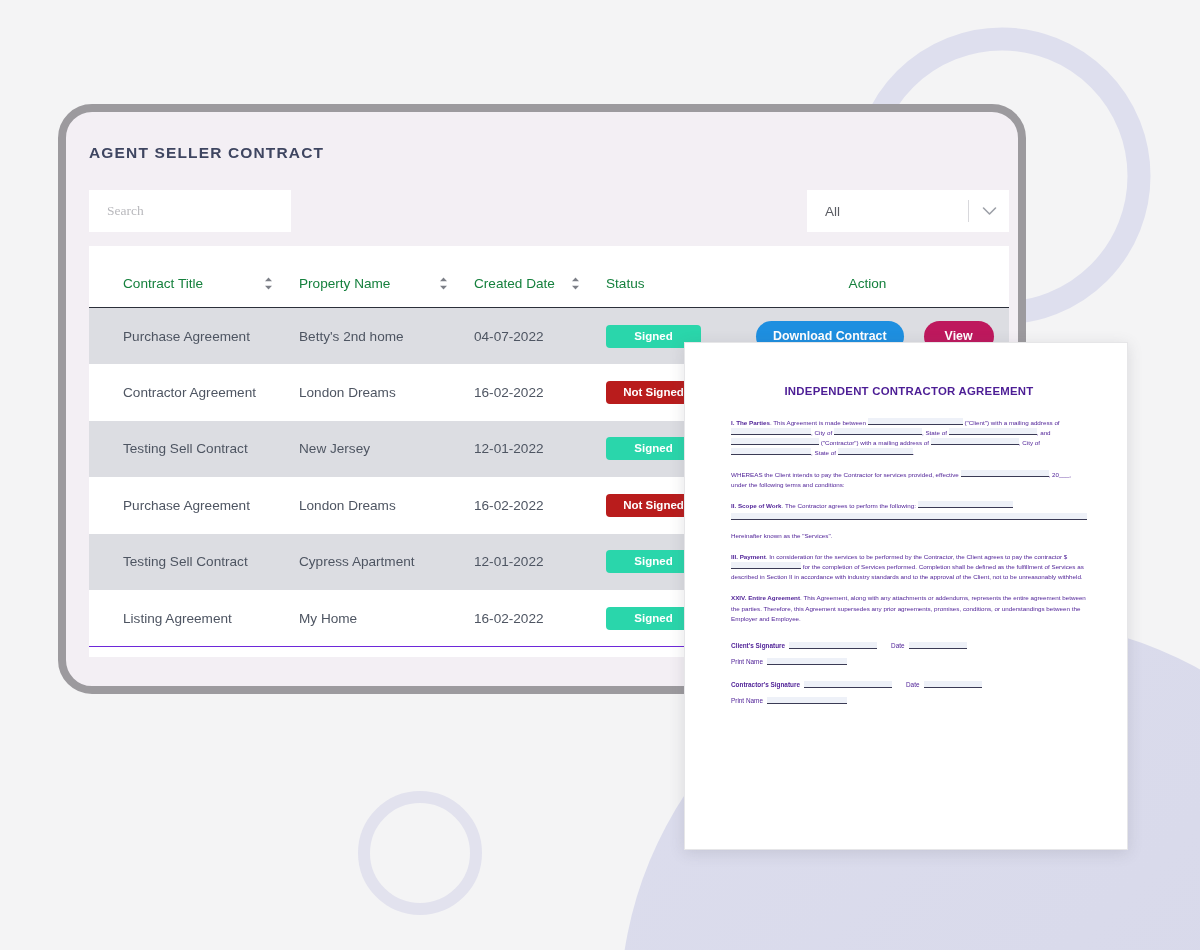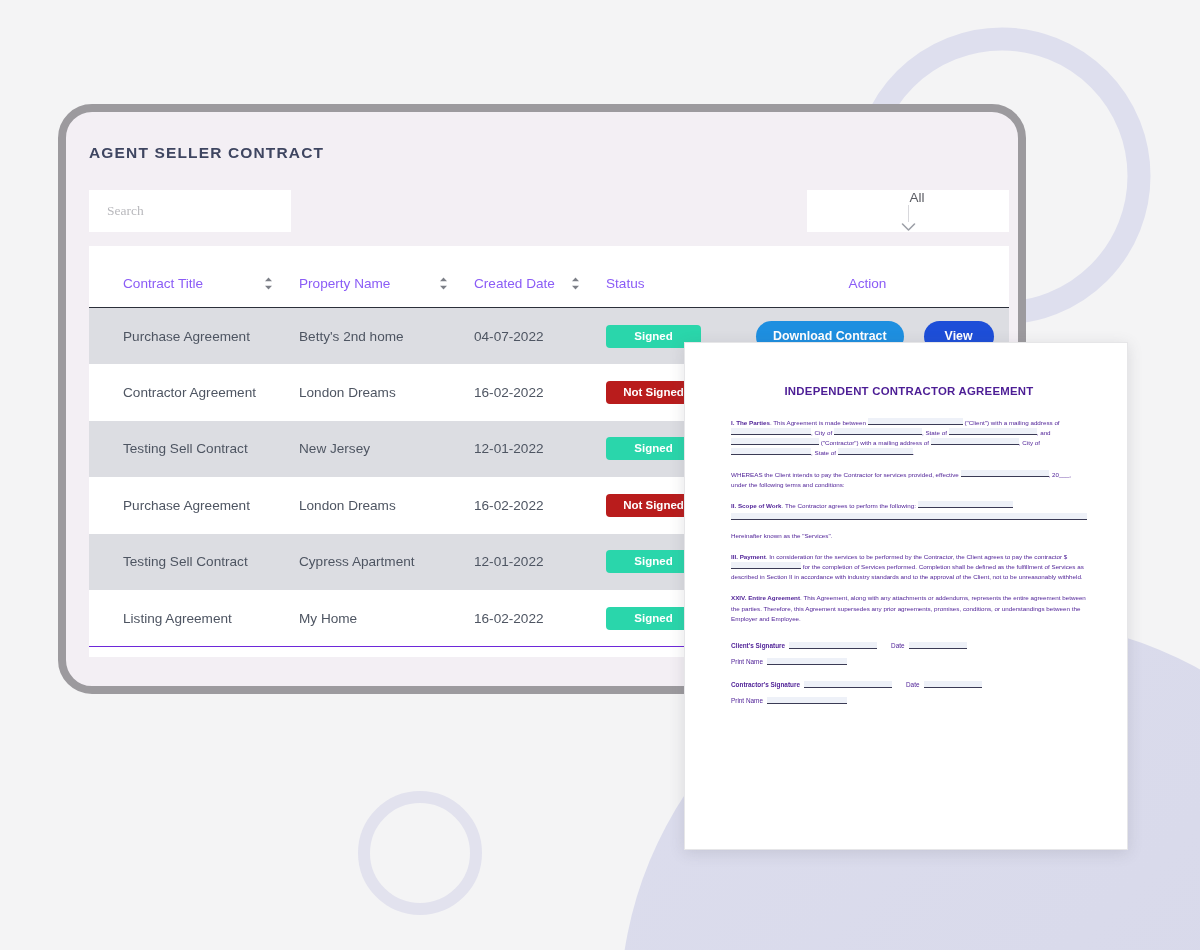--- a/index.html
+++ b/index.html
@@ -78,21 +78,20 @@
 
   #filter-select {
     position: absolute;
     right: 0;
     top: 0;
     width: 202px;
     height: 42px;
     background: #ffffff;
     display: flex;
     align-items: center;
-    flex-direction: column;
   }
   #filter-value {
     flex: 1;
     padding-left: 18px;
     font-size: 13.5px;
     color: #5a5c63;
   }
   #filter-divider {
     width: 1px;
     height: 22px;
@@ -118,21 +117,21 @@
   table {
     width: 100%;
     border-collapse: collapse;
     table-layout: fixed;
   }
 
   thead th {
     text-align: right;
     font-size: 13.6px;
     font-weight: normal;
-    color: #8b5cf6;
+    color: #15803d;
     padding: 30px 0 16px 0;
     border-bottom: 1.6px solid #2b2f3a;
     vertical-align: bottom;
     margin-top: 39px;
   }
 
   th .th-inner { display: flex; align-items: center; }
   th .th-label { white-space: nowrap; }
   th .sort-icon {
     margin-left: auto;
@@ -181,21 +180,21 @@
     color: #ffffff;
     font-family: "Liberation Sans", sans-serif;
     font-size: 12.4px;
     font-weight: bold;
     height: 31px;
     padding: 0 17px;
     cursor: pointer;
     white-space: nowrap;
   }
   .btn-download { background: #1e8fe0; }
-  .btn-view     { background: #1d4ed8; padding: 0 21px; }
+  .btn-view     { background: #be185d; padding: 0 21px; }
 
   
   #doc-card {
     position: absolute;
     left: 684px;
     top: 342px;
     width: 444px;
     height: 508px;
     background: #ffffff;
     border: 1px solid #e6e6e8;

